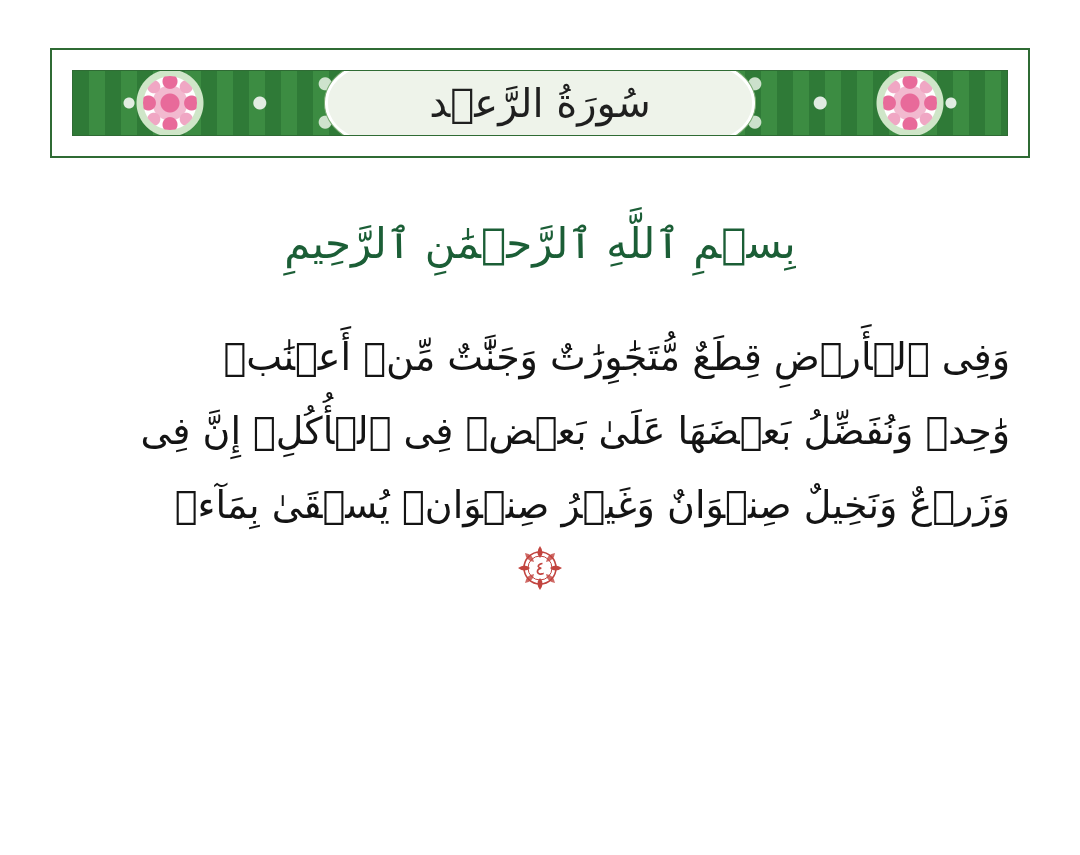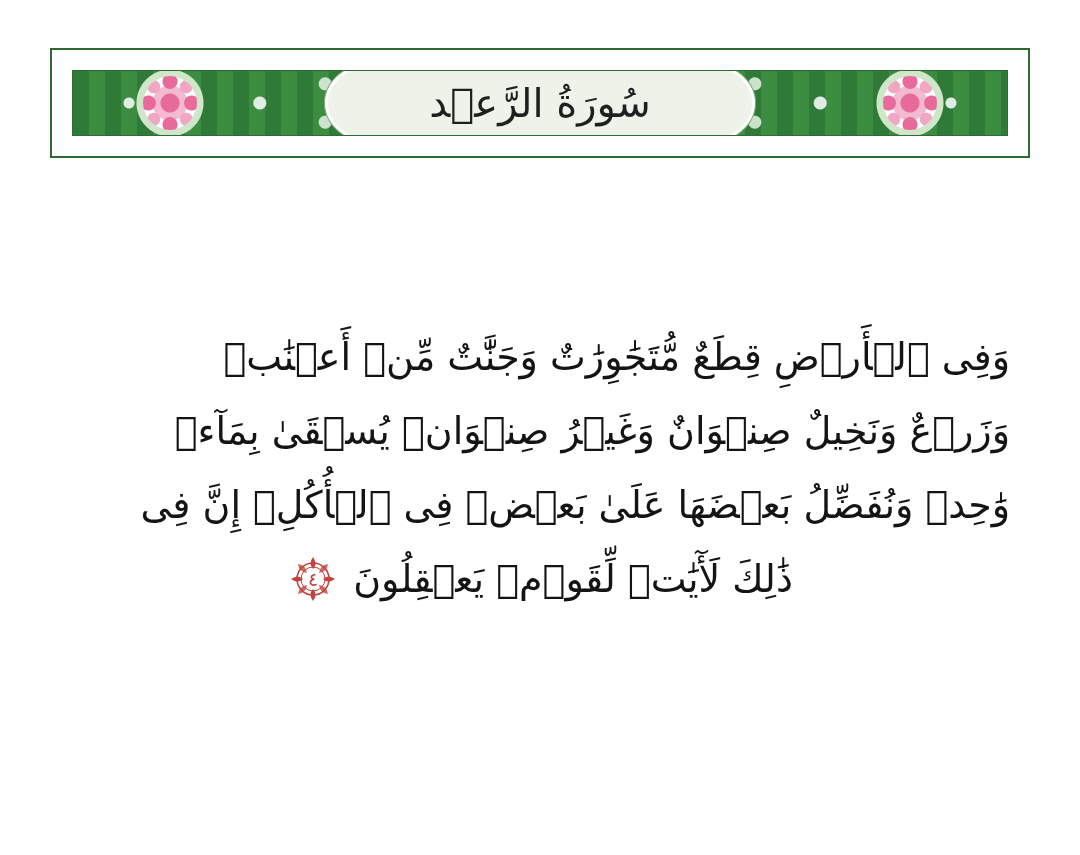--- a/index.html
+++ b/index.html
@@ -189,27 +189,27 @@
       </div>
       <div class="rosette left">
         <div class="petals"></div>
       </div>
       <div class="cartouche">
         <div class="surah-name">سُورَةُ الرَّعۡد</div>
       </div>
     </div>
   </div>
 
+  <div class="basmala">بِسۡمِ ٱللَّهِ ٱلرَّحۡمَٰنِ ٱلرَّحِيمِ</div>
 
   <div class="ayah-block">
     <div class="ayah-line">وَفِى ٱلۡأَرۡضِ قِطَعٌ مُّتَجَٰوِرَٰتٌ وَجَنَّٰتٌ مِّنۡ أَعۡنَٰبٖ</div>
+    <div class="ayah-line">وَٰحِدٖ وَنُفَضِّلُ بَعۡضَهَا عَلَىٰ بَعۡضٖ فِى ٱلۡأُكُلِۚ إِنَّ فِى</div>
     <div class="ayah-line">وَزَرۡعٌ وَنَخِيلٌ صِنۡوَانٌ وَغَيۡرُ صِنۡوَانٖ يُسۡقَىٰ بِمَآءٖ</div>
-    <div class="ayah-line">وَٰحِدٖ وَنُفَضِّلُ بَعۡضَهَا عَلَىٰ بَعۡضٖ فِى ٱلۡأُكُلِۚ إِنَّ فِى</div>
     <div class="ayah-line last">
-      <span>ذَٰلِكَ لَأٓيَٰتٖ لِّقَوۡمٖ يَعۡقِلُونَ</span>
       <span class="ayah-marker">
         <svg viewBox="0 0 52 52" width="52" height="52" aria-hidden="true">
           <circle cx="26" cy="26" r="16" fill="none" stroke="#c2443f" stroke-width="1.6"></circle>
           <circle cx="26" cy="26" r="12" fill="none" stroke="#c2443f" stroke-width="1"></circle>
           <path d="M26 4 q5 7 0 12 q-5 -5 0 -12 Z" fill="#c2443f"></path>
           <path d="M26 48 q5 -7 0 -12 q-5 5 0 12 Z" fill="#c2443f"></path>
           <path d="M4 26 q7 5 12 0 q-5 -5 -12 0 Z" fill="#c2443f"></path>
           <path d="M48 26 q-7 5 -12 0 q5 -5 12 0 Z" fill="#c2443f"></path>
           <path d="M11 11 q8 1 9 9 q-8 -1 -9 -9 Z" fill="#c2443f" opacity=".8"></path>
           <path d="M41 11 q-8 1 -9 9 q8 -1 9 -9 Z" fill="#c2443f" opacity=".8"></path>

